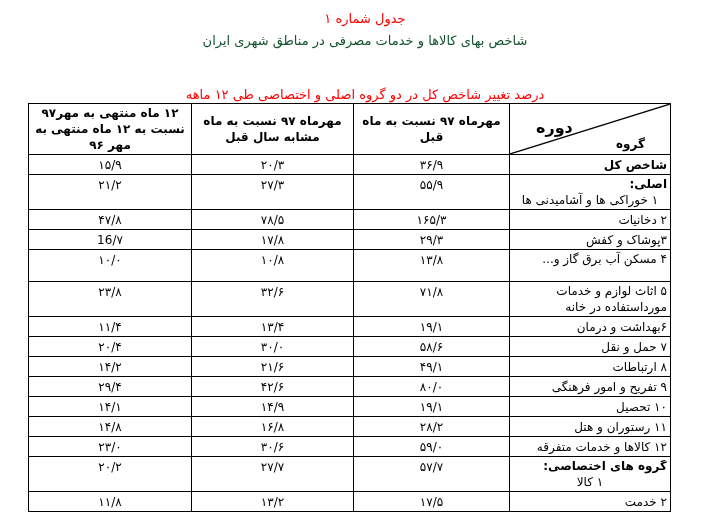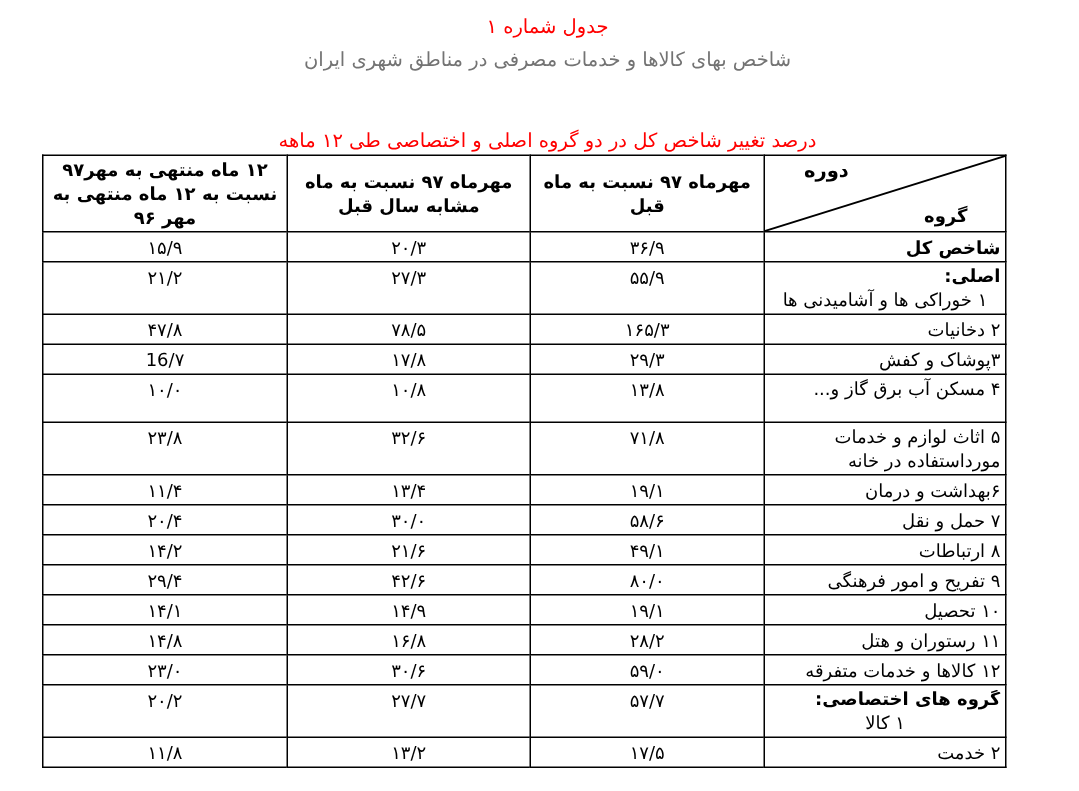--- a/index.html
+++ b/index.html
@@ -26,34 +26,34 @@
   td.val{text-align:center;vertical-align:middle;}
   tr.tall td.val{vertical-align:top;padding-top:2px;}
   td.name-cell{text-align:center;vertical-align:middle;}
   tr.tall td.name-cell{vertical-align:top;}
   .l1{text-align:right;}
   .l1.section{text-align:right;font-weight:bold;}
   .l1.bold{font-weight:bold;}
   .l2{text-align:center;}
   th.corner{position:relative;padding:0;}
   th.corner svg{position:absolute;inset:0;width:100%;height:100%;display:block;}
-  .corner-top{position:absolute;top:3px;left:26px;font-weight:bold;font-size:13px;}
+  .corner-top{position:absolute;top:16px;left:26px;font-weight:bold;font-size:16px;}
   .corner-bottom{position:absolute;bottom:2px;left:106px;font-weight:bold;font-size:12px;}
   
   col.c-names{width:161px;}
   col.c-month{width:156px;}
   col.c-year{width:162px;}
   col.c-twelve{width:163px;}
 </style>
 </head>
 <body>
 
 <div class="titles">
   <div class="title-line" style="color: rgb(255, 0, 0);">جدول شماره ۱</div>
-  <div class="title-line" style="color: #737373;">شاخص بهای کالاها و خدمات مصرفی در مناطق شهری ایران</div>
+  <div class="title-line" style="color: #14532d;">شاخص بهای کالاها و خدمات مصرفی در مناطق شهری ایران</div>
   <div class="title-line" style="color: rgb(255, 0, 0); margin-top: 32px;">درصد تغییر شاخص کل در دو گروه اصلی و اختصاصی طی ۱۲ ماهه</div>
 </div>
 
 <table class="main">
   <colgroup>
     <col class="c-names">
       <col class="c-month">
       <col class="c-year">
       <col class="c-twelve">
   </colgroup>

